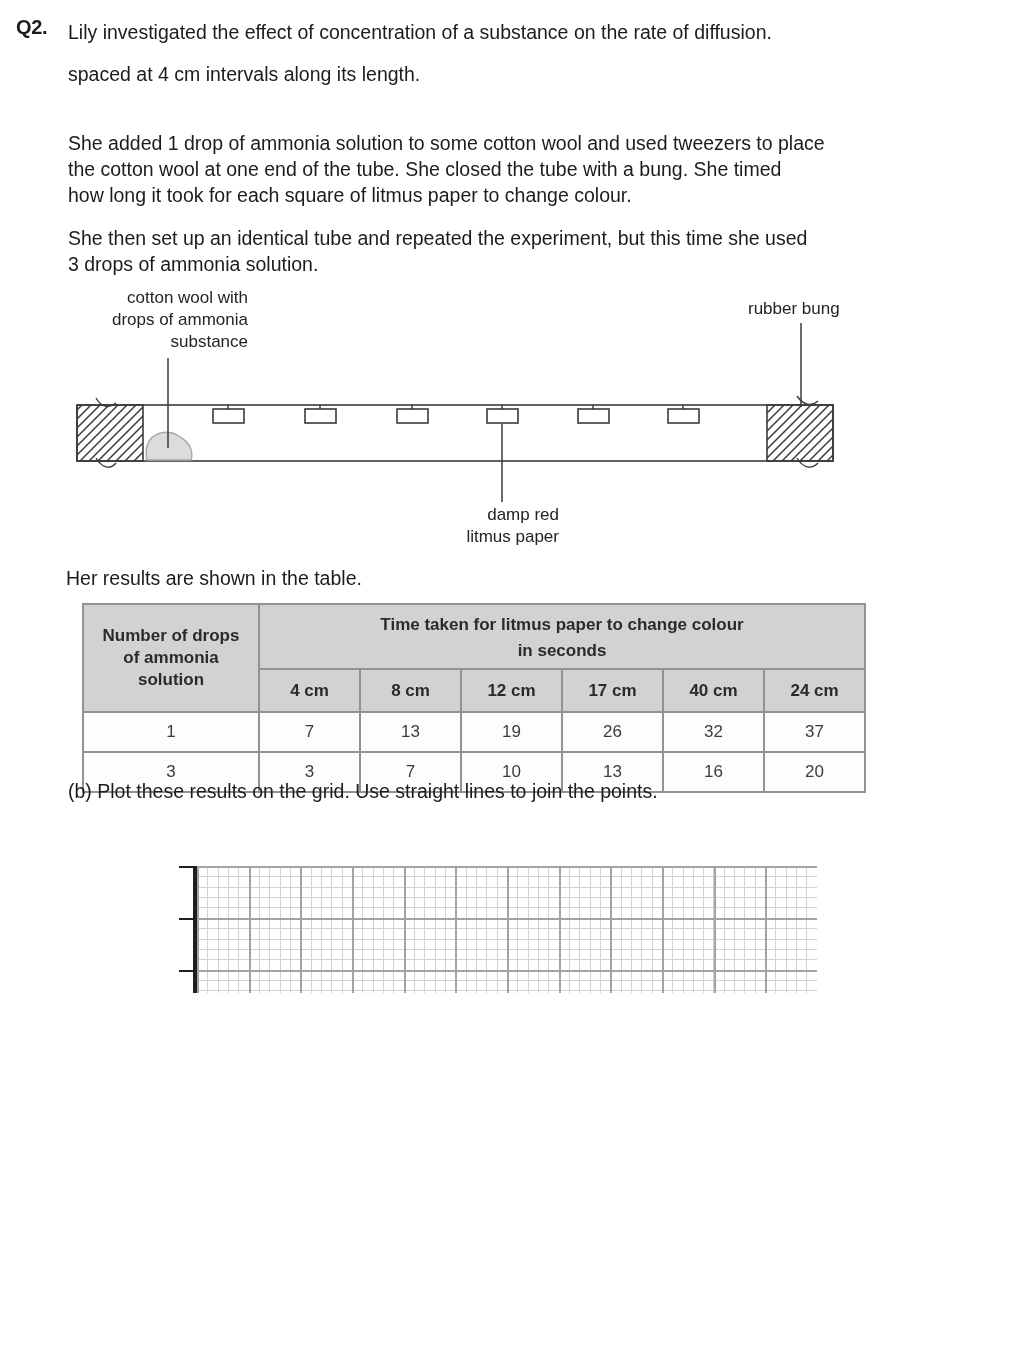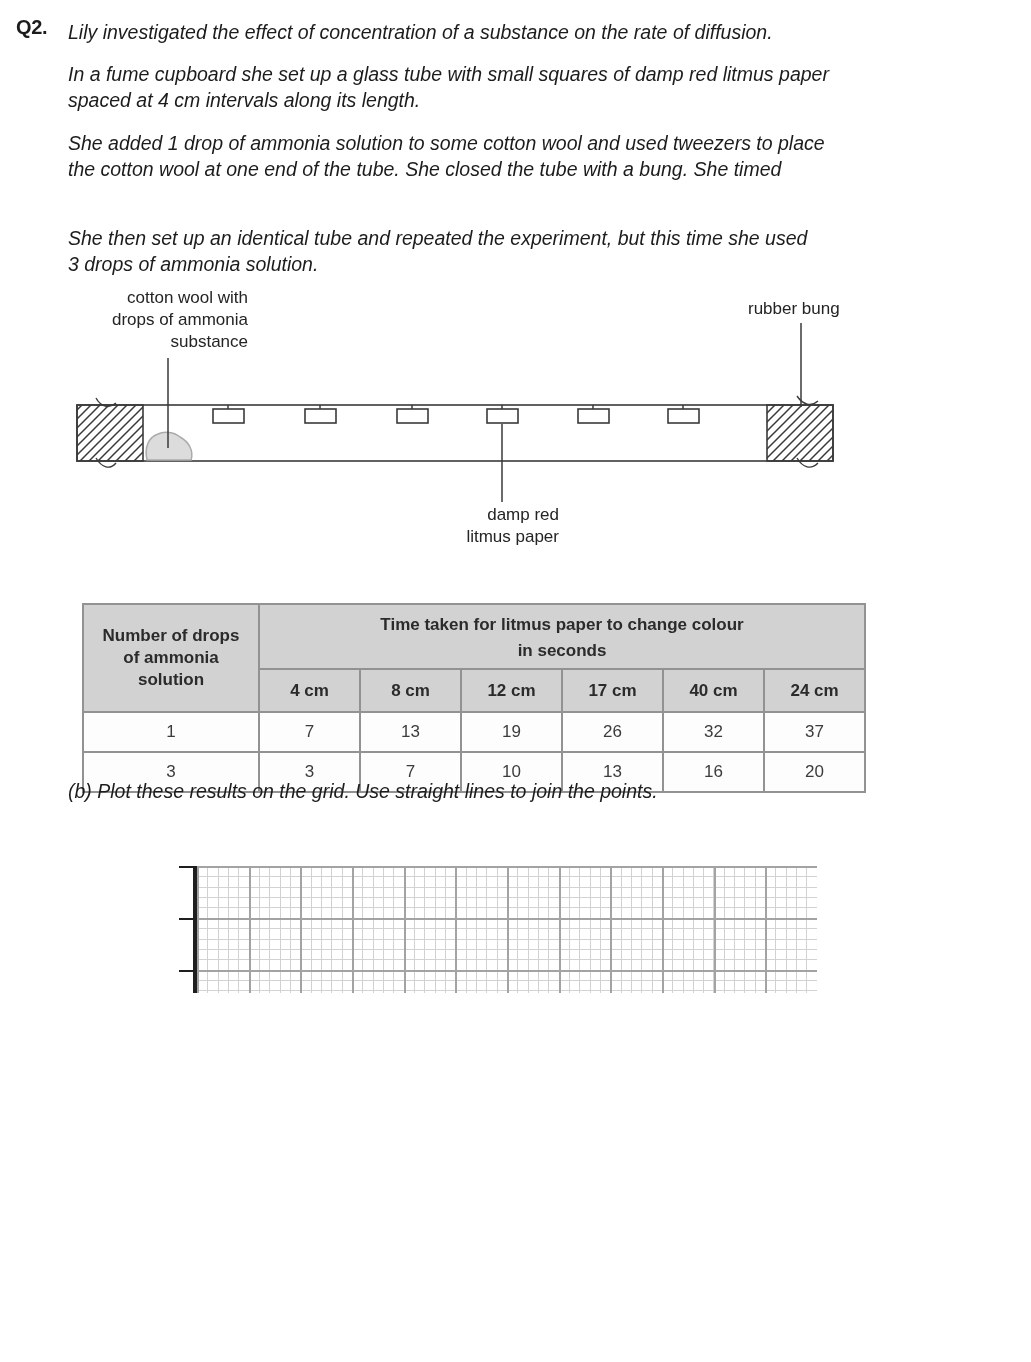--- a/index.html
+++ b/index.html
@@ -4,21 +4,21 @@
 <style>
   html,body { margin:0; padding:0; background:#ffffff; }
   .page {
     position:relative; width:1031px; height:993px; background:#ffffff;
     font-family:"Liberation Sans", sans-serif; color:#1c1c1c; overflow:hidden;
   }
   .qnum {
     position:absolute; left:16px; top:16px;
     font-size:20px; font-weight:bold; letter-spacing:-0.3px;
   }
-  .para { position:absolute; left:68px; font-size:19.5px; line-height:26px;font-style:italic; }
+  .para { position:absolute; left:68px; font-size:19.5px; line-height:26px; }
   .tl { white-space:nowrap; }
   .lbl { position:absolute; font-size:17px; line-height:22px; color:#242424; }
   .center { text-align:right; }
   .diagram-svg { position:absolute; left:0; top:280px; }
 
   table.results {
     position:absolute; left:82px; top:603px; width:782px;
     border-collapse:collapse; table-layout:fixed;
     border:2px solid #eab308;
   }
@@ -66,27 +66,27 @@
 
 <div class="page">
 
   <div class="qnum">Q2.</div>
 
   <div class="para" style="top:19px">
     <div class="tl">Lily investigated the effect of concentration of a substance on the rate of diffusion.</div>
   </div>
 
   <div class="para" style="top:61px">
-    <div class="tl">In a fume cupboard she set up a glass tube with small squares of damp red litmus paper</div>
     <div class="tl">spaced at 4 cm intervals along its length.</div>
   </div>
 
   <div class="para" style="top:130px">
     <div class="tl">She added 1 drop of ammonia solution to some cotton wool and used tweezers to place</div>
     <div class="tl">the cotton wool at one end of the tube. She closed the tube with a bung. She timed</div>
+    <div class="tl">how long it took for each square of litmus paper to change colour.</div>
   </div>
 
   <div class="para" style="top:225px">
     <div class="tl">She then set up an identical tube and repeated the experiment, but this time she used</div>
     <div class="tl">3 drops of ammonia solution.</div>
   </div>
 
   <svg class="diagram-svg" width="1031" height="280" viewBox="0 0 1031 280">
     <defs>
       <pattern id="hatch" width="9" height="9" patternUnits="userSpaceOnUse">
@@ -140,20 +140,21 @@
     <div>cotton wool with</div>
     <div>drops of ammonia</div>
     <div>substance</div>
   </div>
   <div class="lbl" style="left:748px; top:298px">rubber bung</div>
   <div class="lbl center" style="left:429px; top:504px; width:130px">
     <div>damp red</div>
     <div>litmus paper</div>
   </div>
 
+  <div class="para" style="left:66px; top:565px">Her results are shown in the table.</div>
 
   <table class="results">
     <colgroup>
       <col style="width:176px">
       <col style="width:101px">
         <col style="width:101px">
         <col style="width:101px">
       <col style="width:101px">
         <col style="width:101px">
         <col style="width:101px">

